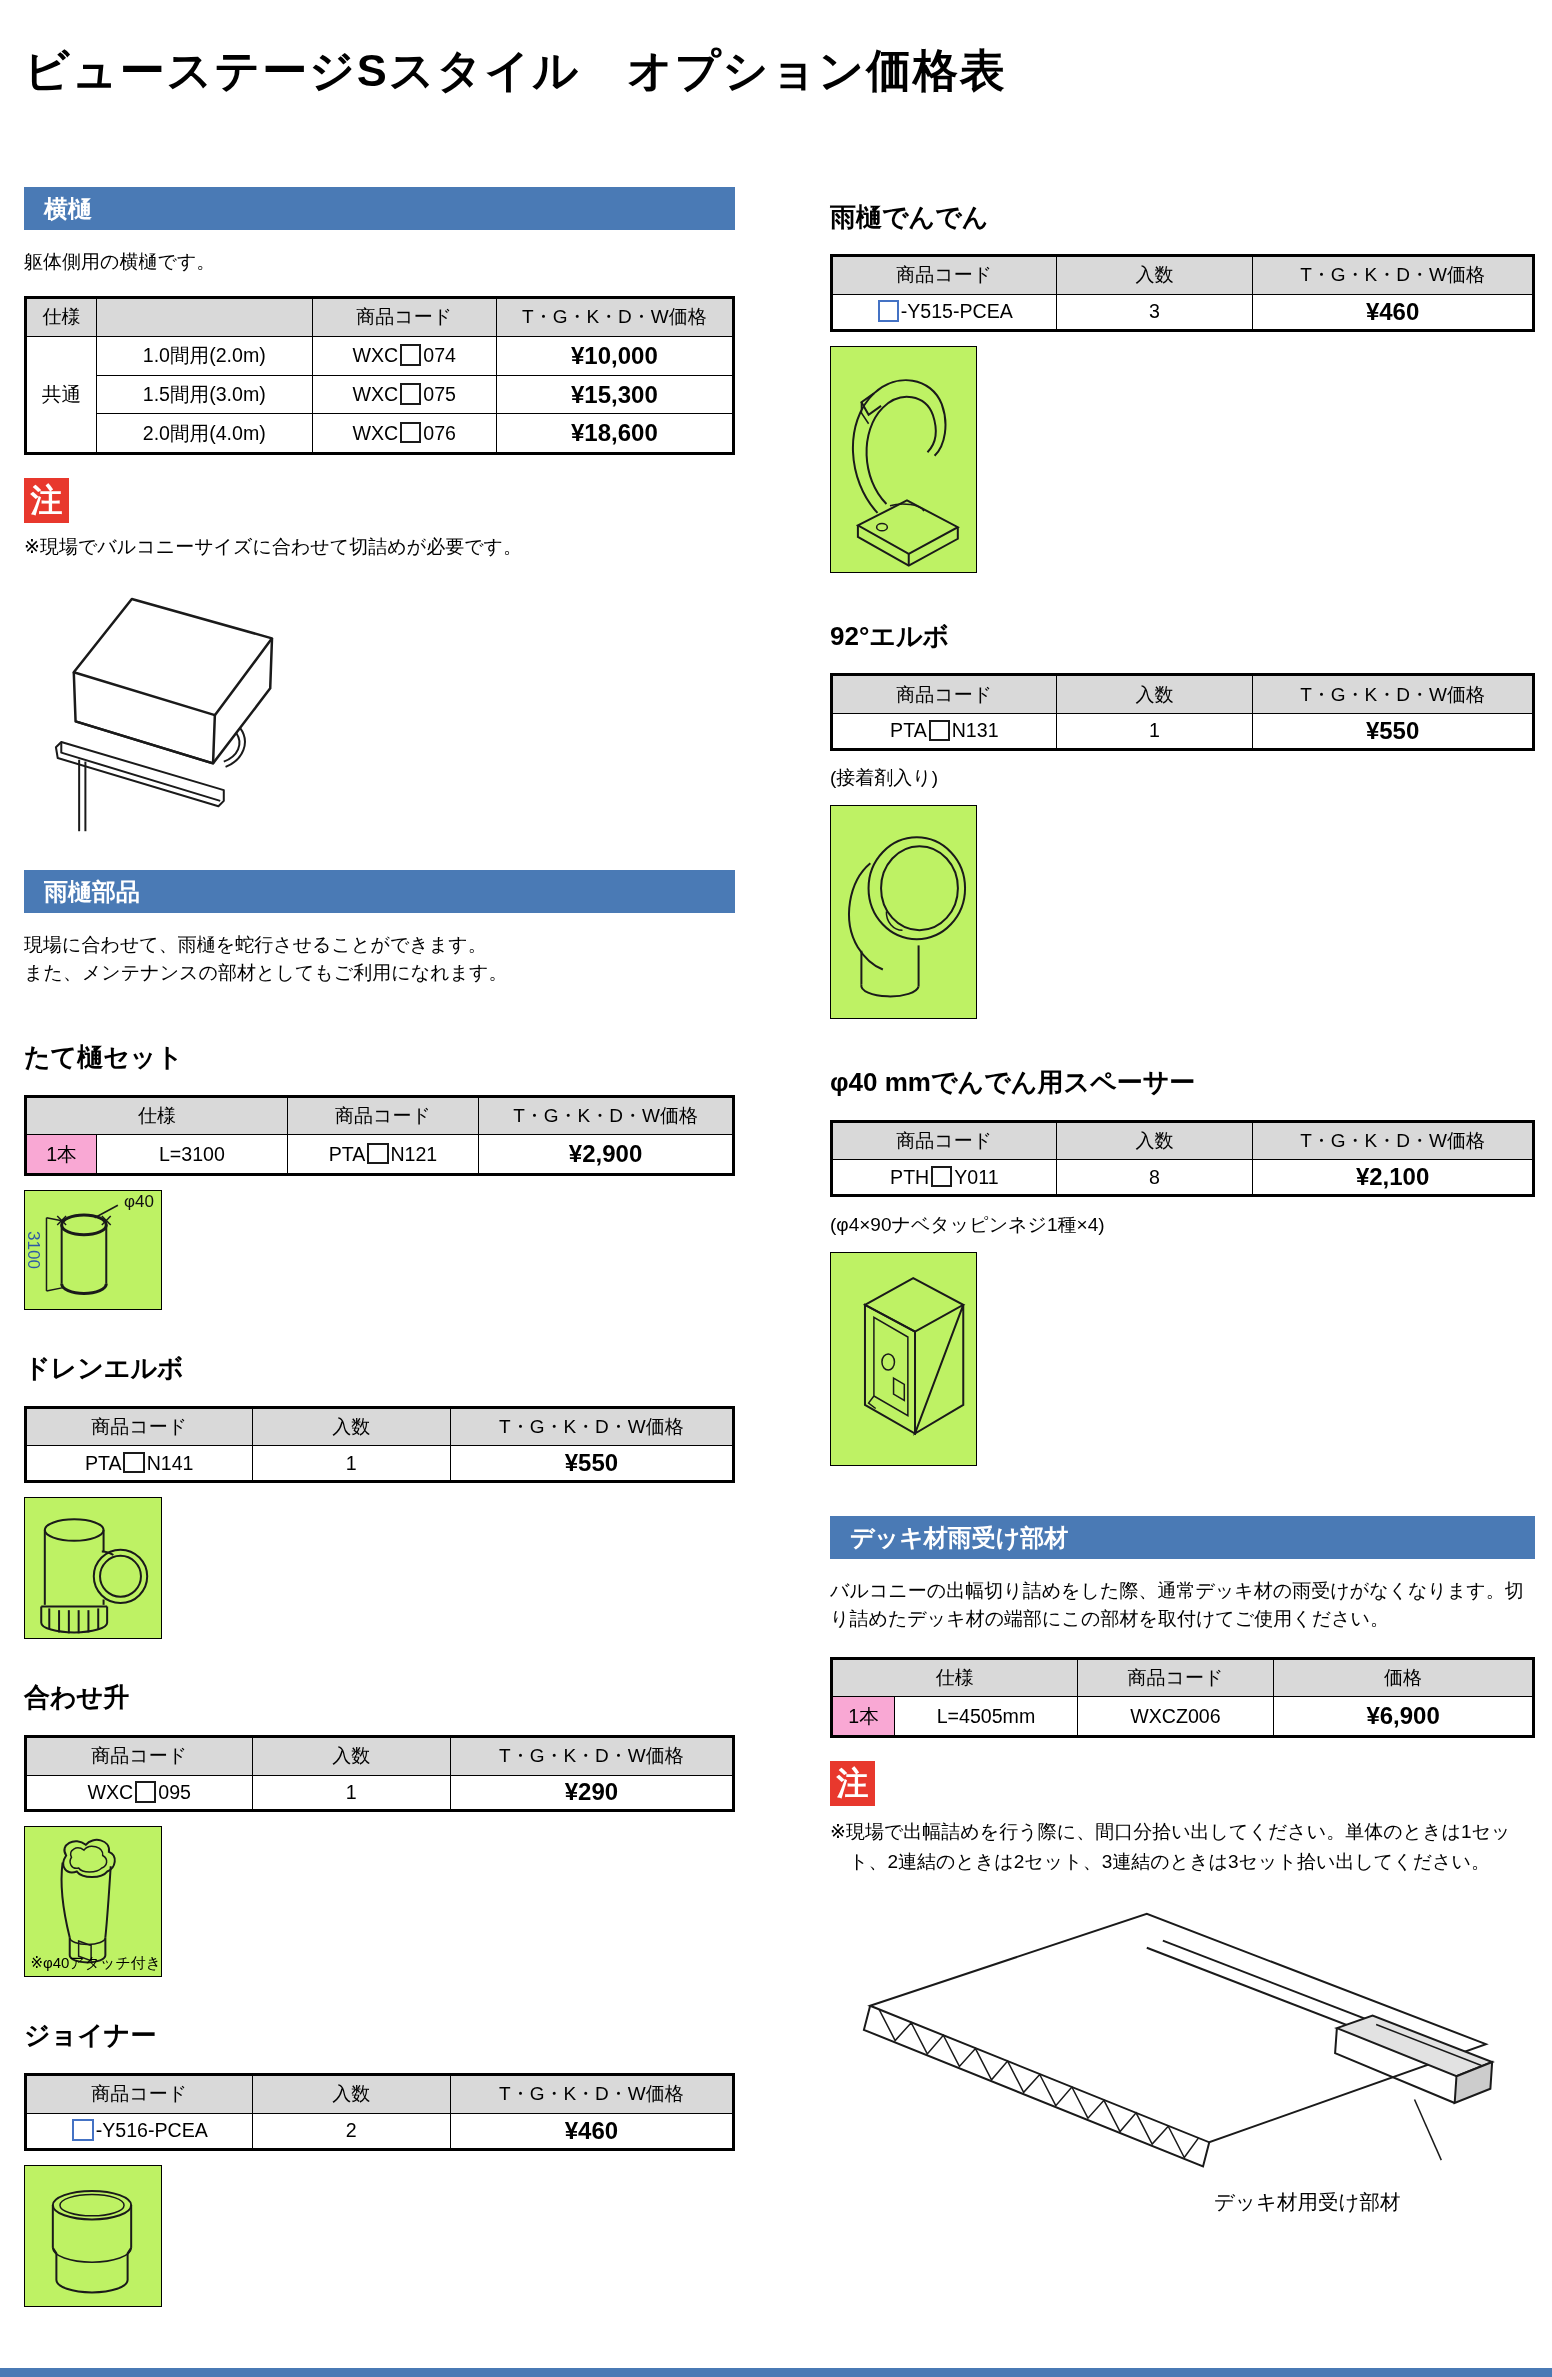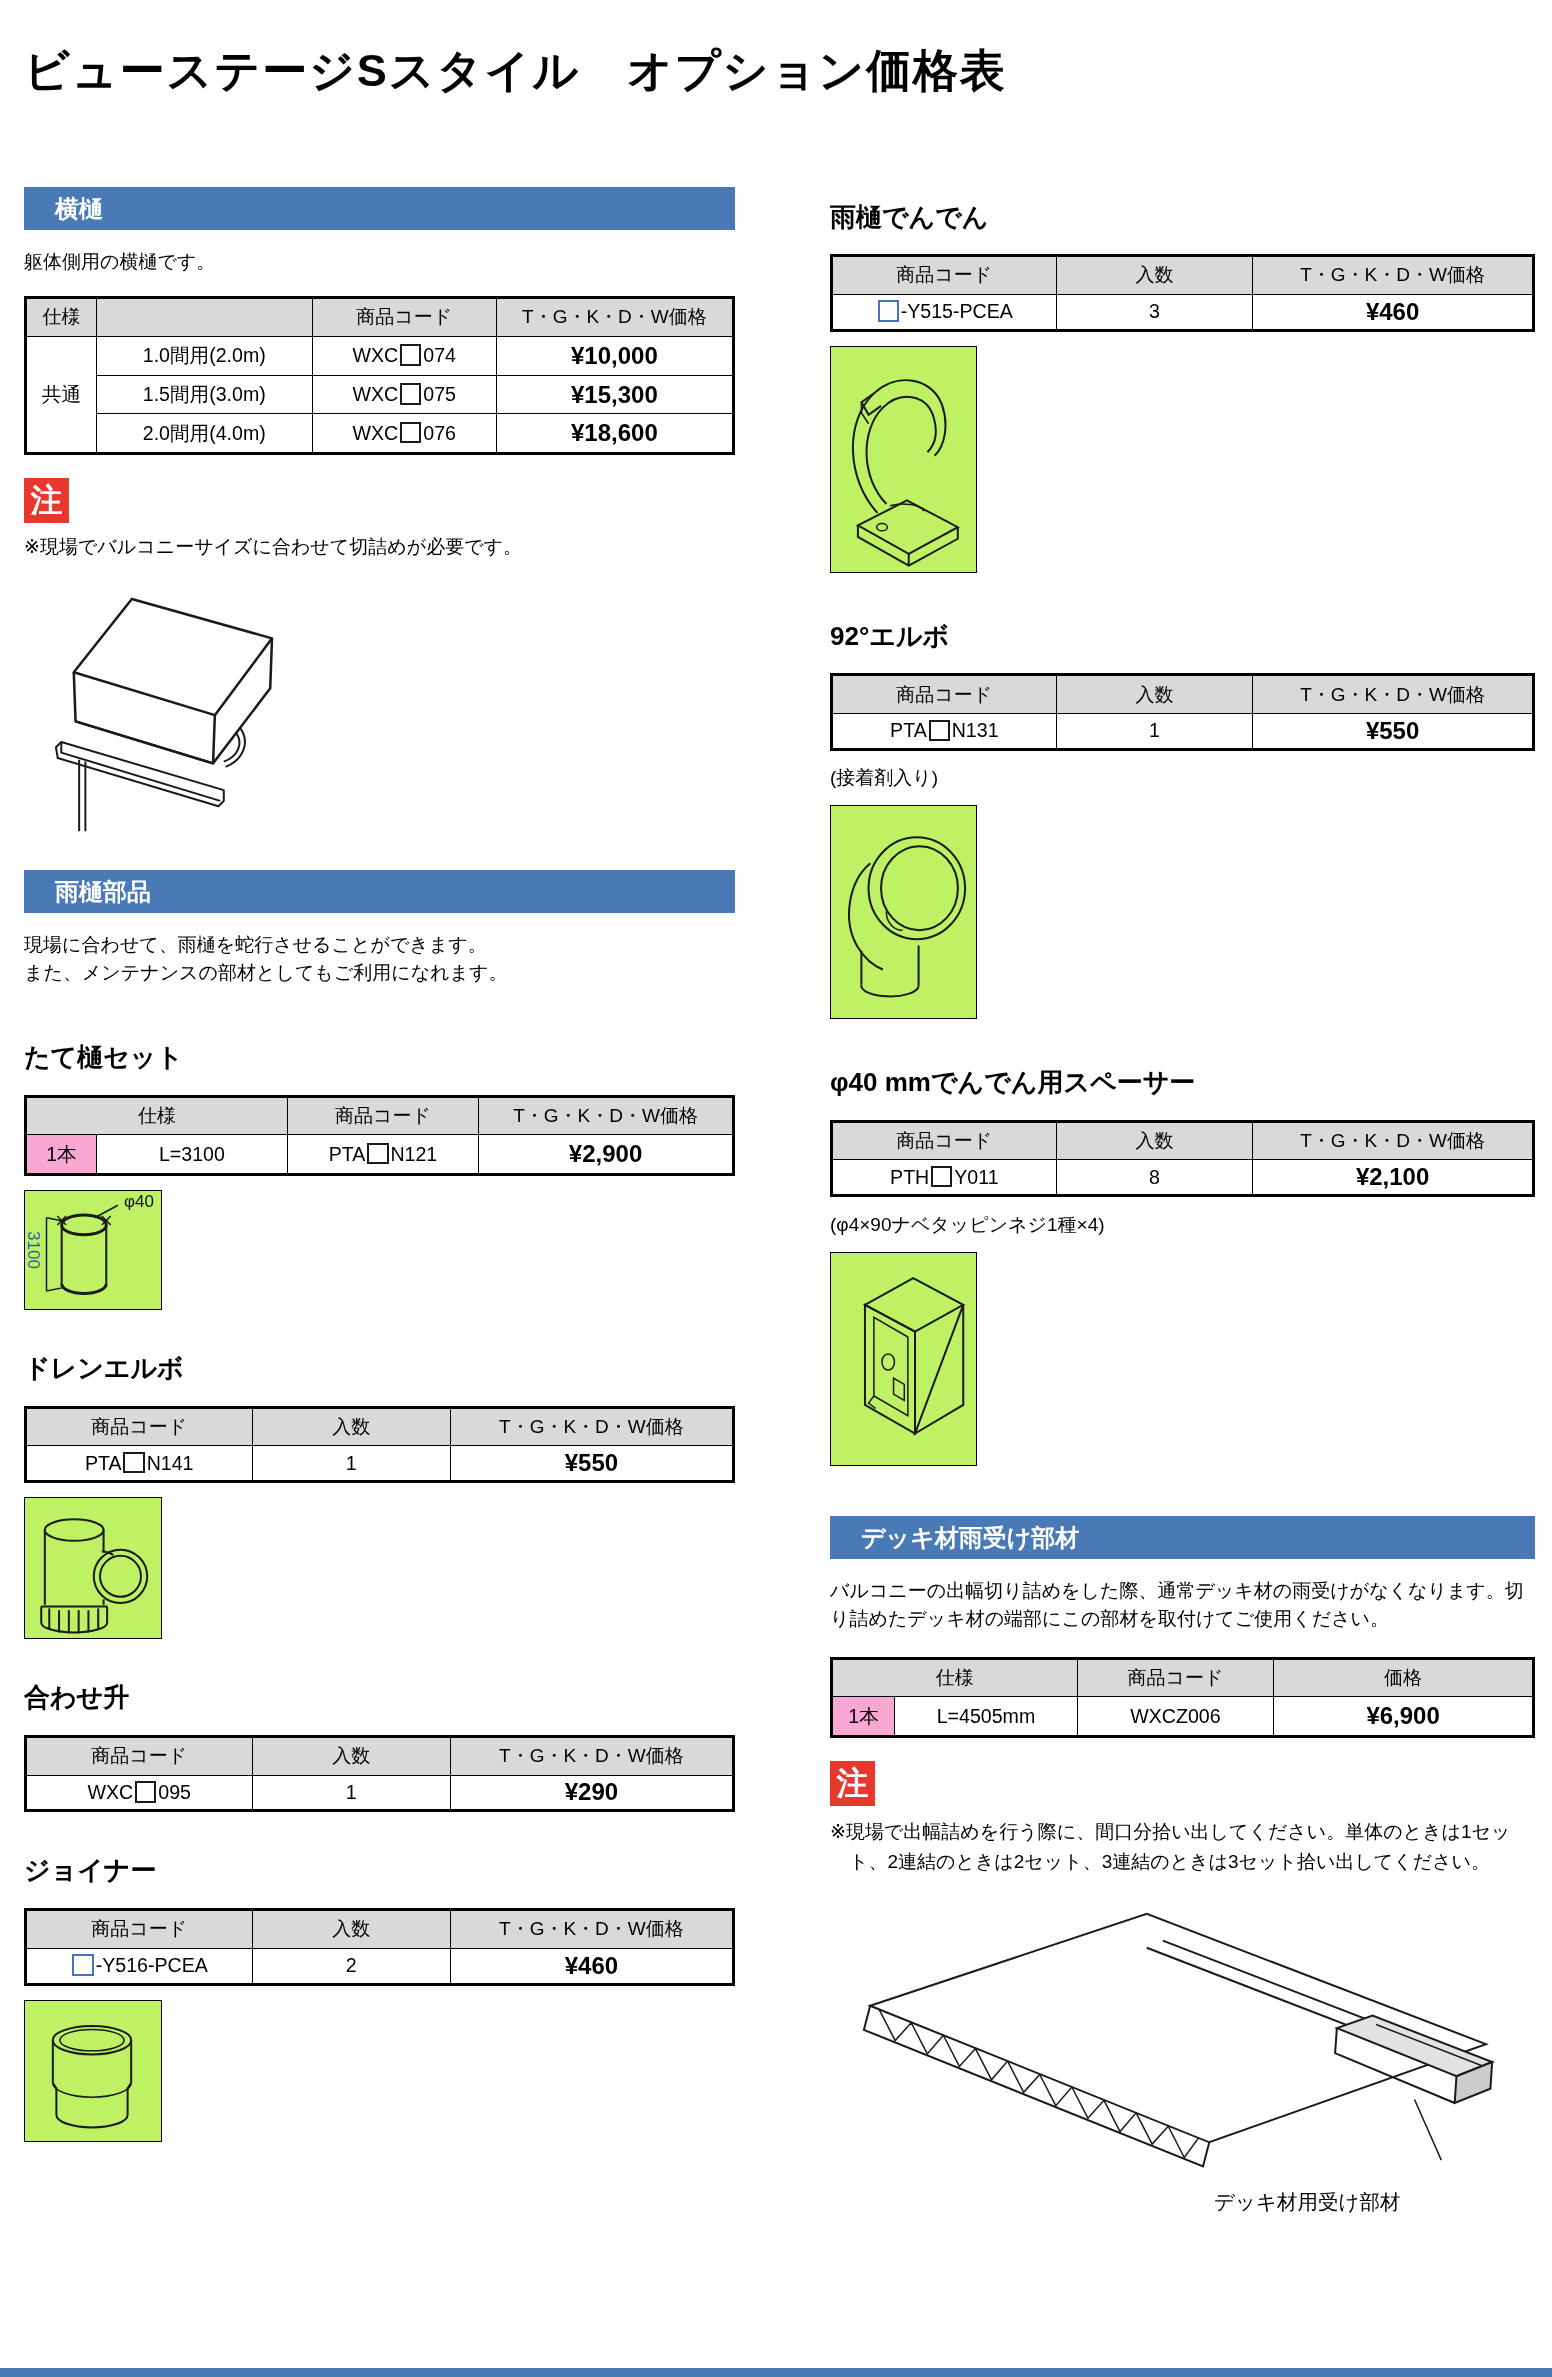--- a/index.html
+++ b/index.html
@@ -22,21 +22,21 @@
   .col-left{width:711px;flex:none;}
   .col-right{width:705px;flex:none;margin-left:95px;}
 
   .section-bar{
     background:#4a7ab5;
     color:#fff;
     font-size:24px;
     font-weight:bold;
     height:43px;
     line-height:43px;
-    padding-left:31px;
+    padding-left:20px;
     box-sizing:border-box;
   }
   .desc{font-size:19px;line-height:1.5;margin-top:18px;}
   .item-title{font-size:26px;font-weight:bold;margin:0;}
   .pnote{font-size:19px;margin-top:14.3px;}
   .note-text{font-size:19px;margin-top:10.7px;}
   .note-hang{font-size:19px;line-height:1.6;margin-top:10.7px;padding-left:1em;text-indent:-1em;}
 
   .note-badge{
     width:45px;height:45px;
@@ -279,20 +279,32 @@
           </thead>
           <tbody>
             <tr>
               <td class="code">WXC<span class="ph-box"></span>095</td>
               <td>1</td>
               <td class="price">¥290</td>
             </tr>
           </tbody>
         </table>
 
+      <div class="dbox" style="width:136px;height:149px">
+        <svg width="134" height="147" viewBox="0 0 150 165" fill="none" stroke="#1a1a1a" stroke-width="2">
+          <path d="M46,32 C38,20 56,10 68,20 C76,10 96,14 94,28 C104,32 102,46 92,50 C86,58 64,58 58,50 C46,54 38,44 46,32 Z"></path>
+          <path d="M52,34 C48,26 58,20 66,26 C72,18 88,22 87,32 C94,36 92,44 86,46 C80,52 64,52 60,46 C52,48 48,40 52,34 Z" stroke-width="1.5"></path>
+          <path d="M42,40 C38,70 44,100 50,124"></path>
+          <path d="M96,44 C94,76 92,104 90,124"></path>
+          <path d="M50,124 L50,144 A20,8 0 0 0 90,144 L90,124"></path>
+          <path d="M50,124 A20,8 0 0 0 90,124" stroke-width="1.5"></path>
+          <path d="M60,128 l14,5 l0,17 l-14,-5 Z" stroke-width="1.5"></path>
+        </svg>
+        <div class="box-caption">※φ40アタッチ付き</div>
+      </div>
 
       
       <h3 class="item-title" style="margin-top:41px">ジョイナー</h3>
       <table class="pt mt-table">
           <colgroup>
             <col style="width: 32%;">
             <col style="width: 28%;">
             <col style="width: 40%;">
           </colgroup>
           <thead>

